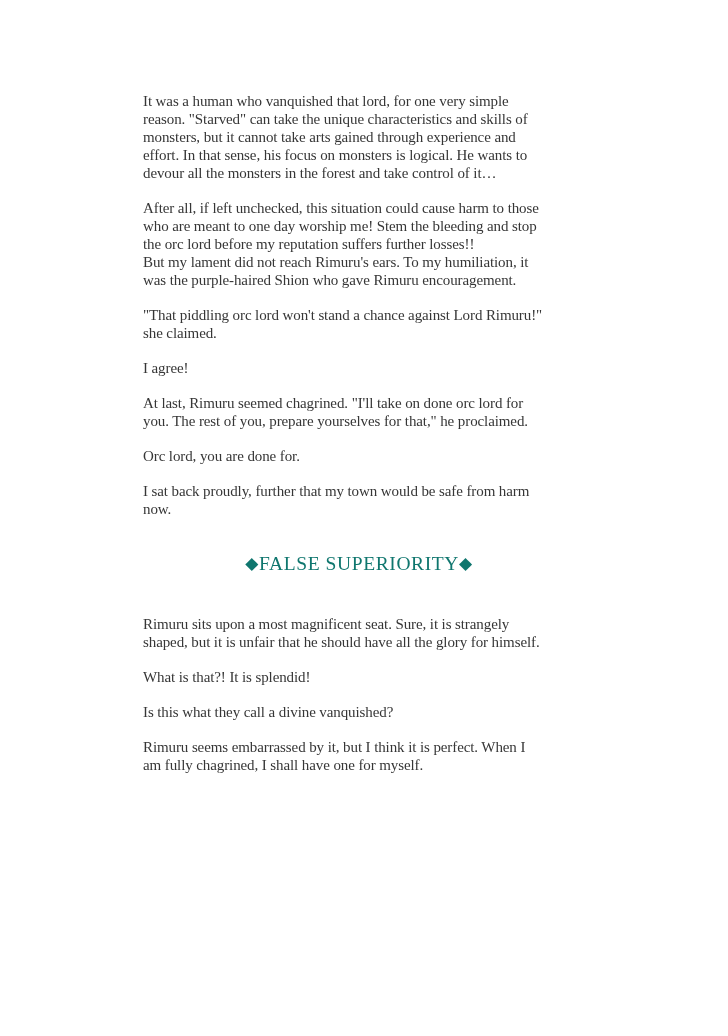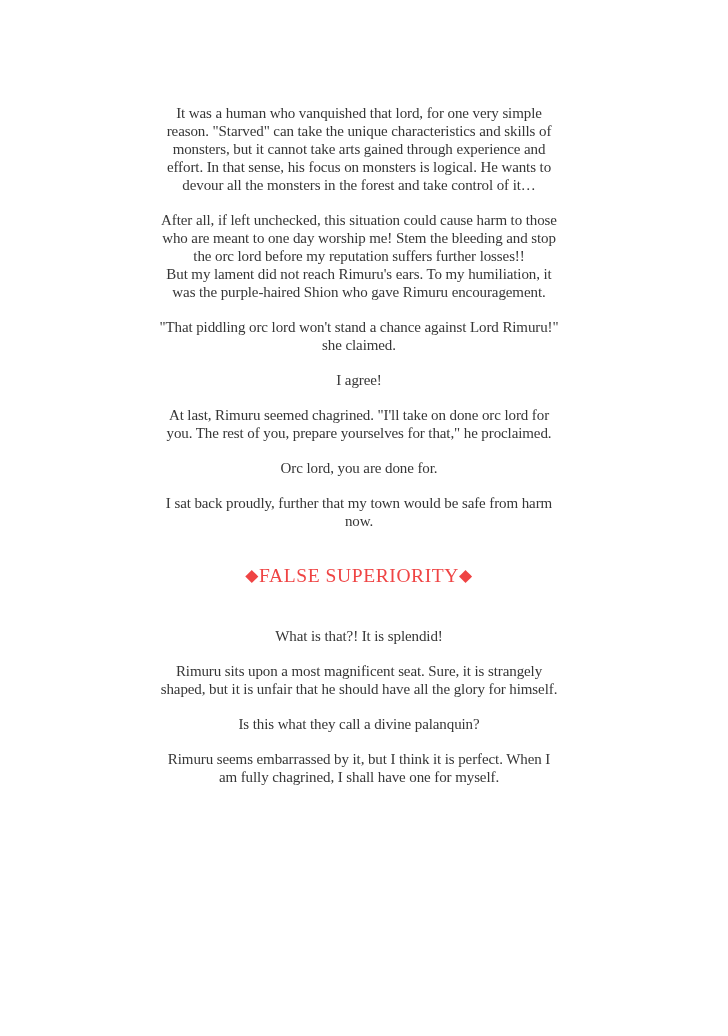--- a/index.html
+++ b/index.html
@@ -15,36 +15,36 @@
     overflow: hidden;
     font-family: "Liberation Serif", serif;
   }
   .content {
     position: absolute;
     left: 143px;
     top: 92px;
     width: 432px;
   }
   .body-par {
-    margin: 12px 0 17px 0;
+    margin: 0 0 17px 0;
     font-size: 15px;
     line-height: 18px;
     letter-spacing: -0.1px;
     color: #363636;
     white-space: pre;
-    text-align: center;
+    text-align: left;
   }
   .section-heading {
     margin: 34px 0 38px 0;
     width: 432px;
     text-align: center;
     font-size: 19.5px;
     line-height: 24px;
     letter-spacing: 0.6px;
-    color: #ef4444;
+    color: #0f766e;
     white-space: nowrap;
   }
   .section-heading .diamond {
     font-size: 17px;
     position: relative;
     top: -1px;
   }
 </style>
 </head>
 <body>
@@ -68,21 +68,21 @@
     <p class="body-par">At last, Rimuru seemed chagrined. "I'll take on done orc lord for
 you. The rest of you, prepare yourselves for that," he proclaimed.</p>
     <p class="body-par">Orc lord, you are done for.</p>
     <p class="body-par">I sat back proudly, further that my town would be safe from harm
 now.</p>
 
     <div class="section-heading">
       <span class="diamond">◆</span><span>FALSE SUPERIORITY</span><span class="diamond">◆</span>
     </div>
 
-    <p class="body-par">What is that?! It is splendid!</p>
     <p class="body-par">Rimuru sits upon a most magnificent seat. Sure, it is strangely
 shaped, but it is unfair that he should have all the glory for himself.</p>
-    <p class="body-par">Is this what they call a divine palanquin?</p>
+    <p class="body-par">What is that?! It is splendid!</p>
+    <p class="body-par">Is this what they call a divine vanquished?</p>
     <p class="body-par">Rimuru seems embarrassed by it, but I think it is perfect. When I
 am fully chagrined, I shall have one for myself.</p>
 
   </div>
 </div>
 
 </body></html>

